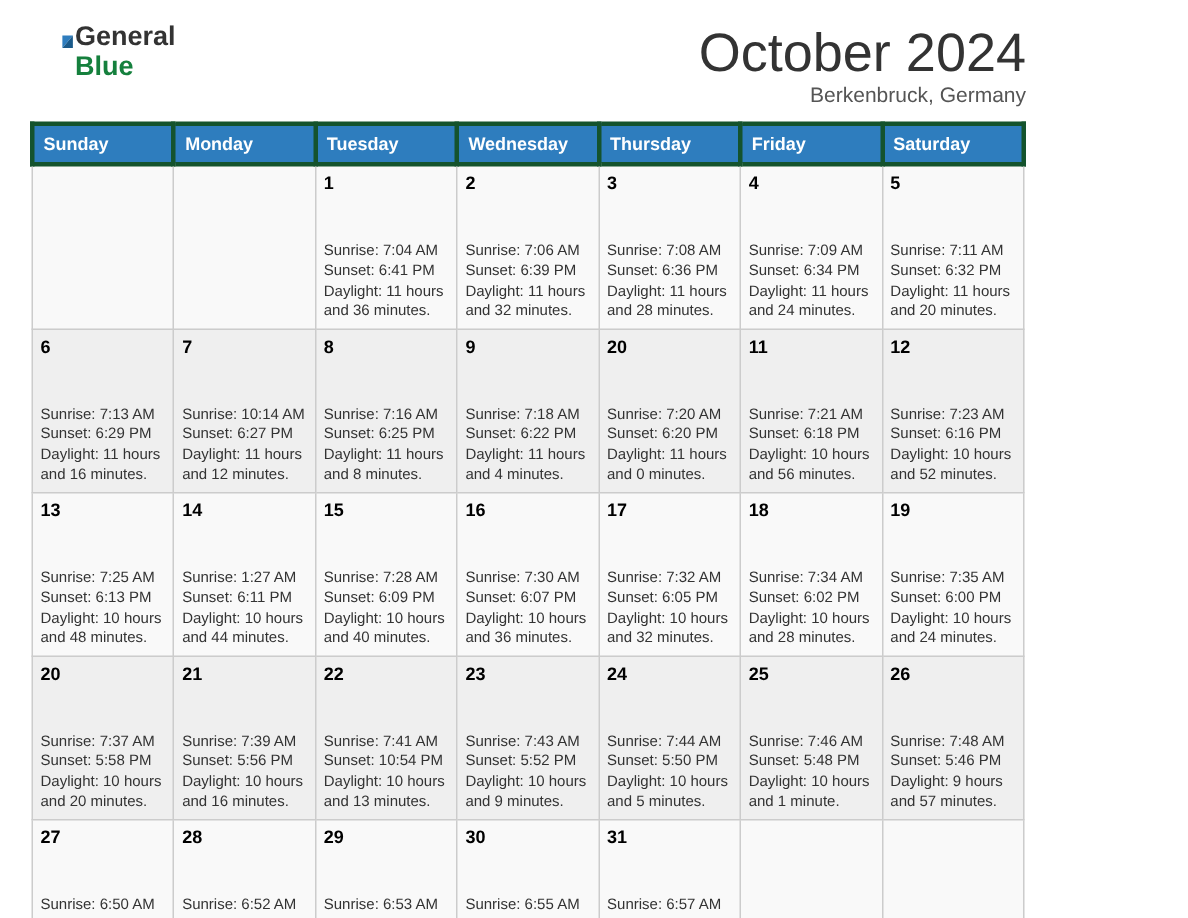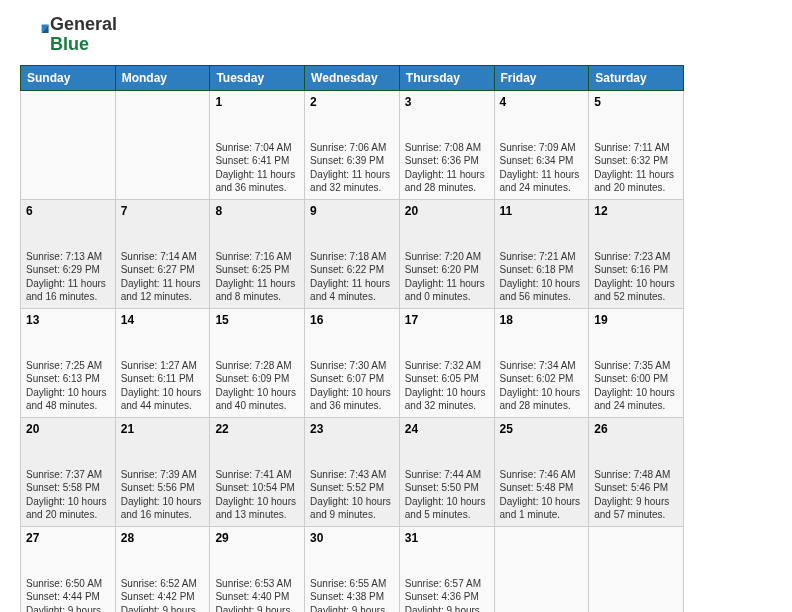--- a/index.html
+++ b/index.html
@@ -56,21 +56,21 @@
       border-collapse: collapse;
       font-size: 11px;
     }
     .calendar th {
       background-color: #2e7dbe;
       color: #fff;
       text-align: left;
       padding: 5px 6px;
       font-size: 12px;
       font-weight: bold;
-      border: 1px solid #14532d;
+      border: 3px solid #14532d;
     }
     .calendar td {
       border: 1px solid #ccc;
       vertical-align: top;
       padding: 4px 5px;
       width: calc(100% / 7);
       min-height: 80px;
       height: 80px;
     }
     .day-num {
@@ -100,20 +100,24 @@
         <svg class="logo-icon" viewBox="0 0 40 40">
           <polygon points="28,8 38,8 28,20" fill="#2e7dbe"></polygon>
           <polygon points="28,20 38,20 38,8" fill="#1a5a8a"></polygon>
         </svg>
       </div>
       <div class="logo-text">
         <div><span>General</span></div>
         <div><span class="blue">Blue</span></div>
       </div>
     </div>
+    <div class="title-block">
+      <div class="month-title">October 2024</div>
+      <div class="location">Berkenbruck, Germany</div>
+    </div>
   </div>
 
   <table class="calendar">
     <thead>
       <tr>
         <th>Sunday</th>
         <th>Monday</th>
         <th>Tuesday</th>
         <th>Wednesday</th>
         <th>Thursday</th>
@@ -158,21 +162,21 @@
         </tr>
         <tr>
           <td>
             <span class="day-num">6</span>
             <div class="day-info">Sunrise: 7:13 AM
 Sunset: 6:29 PM
 Daylight: 11 hours and 16 minutes.</div>
           </td>
           <td>
             <span class="day-num">7</span>
-            <div class="day-info">Sunrise: 7:14 AM
+            <div class="day-info">Sunrise: 10:14 AM
 Sunset: 6:27 PM
 Daylight: 11 hours and 12 minutes.</div>
           </td>
           <td>
             <span class="day-num">8</span>
             <div class="day-info">Sunrise: 7:16 AM
 Sunset: 6:25 PM
 Daylight: 11 hours and 8 minutes.</div>
           </td>
           <td>

